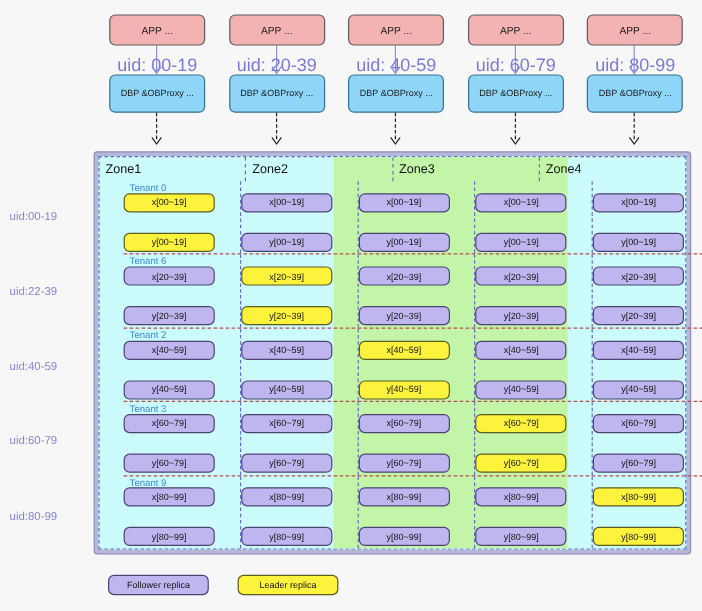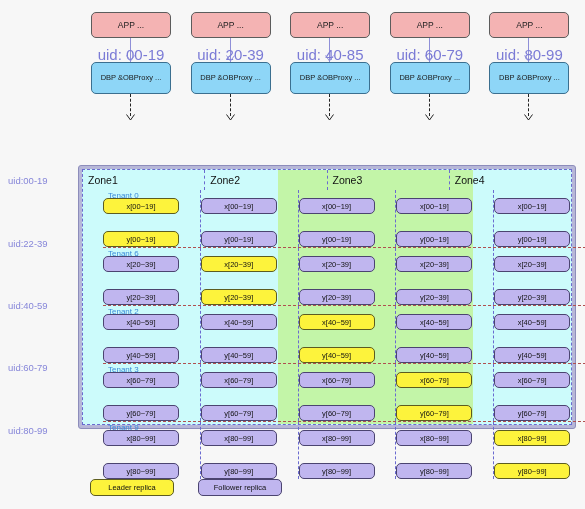--- a/index.html
+++ b/index.html
@@ -93,27 +93,26 @@
     font-size: 9.5px;
     color: #8686d9;
   }
 
   
   #grid-container {
     position: absolute;
     left: 78px;
     top: 126px;
     width: 498px;
-    height: 264px;
+    height: 336px;
     background: #b7b7d8;
     border: 1px solid #8d8dbb;
     border-radius: 3px;
     box-sizing: border-box;
     padding: 3px;
-    margin-top: 39px;
   }
   #grid-inner {
     position: relative;
     width: 100%;
     height: 100%;
     background: #ccfbfb;
     border: 1px dashed #6a6ad0;
     box-sizing: border-box;
   }
   
@@ -267,21 +266,21 @@
         <div class="conn-dashed"></div>
         <div class="arrow-open" style="top: 104px;">
           <svg width="9" height="7" viewBox="0 0 9 7">
             <path d="M0.5 0.5 L4.5 6 L8.5 0.5" fill="none" stroke="#222" stroke-width="1"></path>
           </svg>
         </div>
       </div>
       <div class="top-col" style="left: 284.2px;">
         <div class="app-box">APP ...</div>
         <div class="conn-solid"></div>
-        <div class="uid-label">uid: 40-85</div>
+        <div class="uid-label">uid: 40-59</div>
         <div class="arrow-open" style="top: 45px;">
           <svg width="9" height="7" viewBox="0 0 9 7">
             <path d="M0.5 0.5 L4.5 6 L8.5 0.5" fill="none" stroke="#8f8fd8" stroke-width="1"></path>
           </svg>
         </div>
         <div class="proxy-box">
           <span>DBP &amp;</span>
           <span>OBProxy ...</span>
         </div>
         <div class="conn-dashed"></div>
@@ -463,17 +462,17 @@
             <div class="zone-cell">
               <div class="replica leader">x[80~99]</div>
               <div class="replica leader">y[80~99]</div>
             </div>
           </div>
         </div>
     </div>
   </div>
 
   <div id="legend">
+      <div class="legend-item follower">Follower replica</div>
       <div class="legend-item leader">Leader replica</div>
-      <div class="legend-item follower">Follower replica</div>
     </div>
 
 </div>
 
 </body></html>

